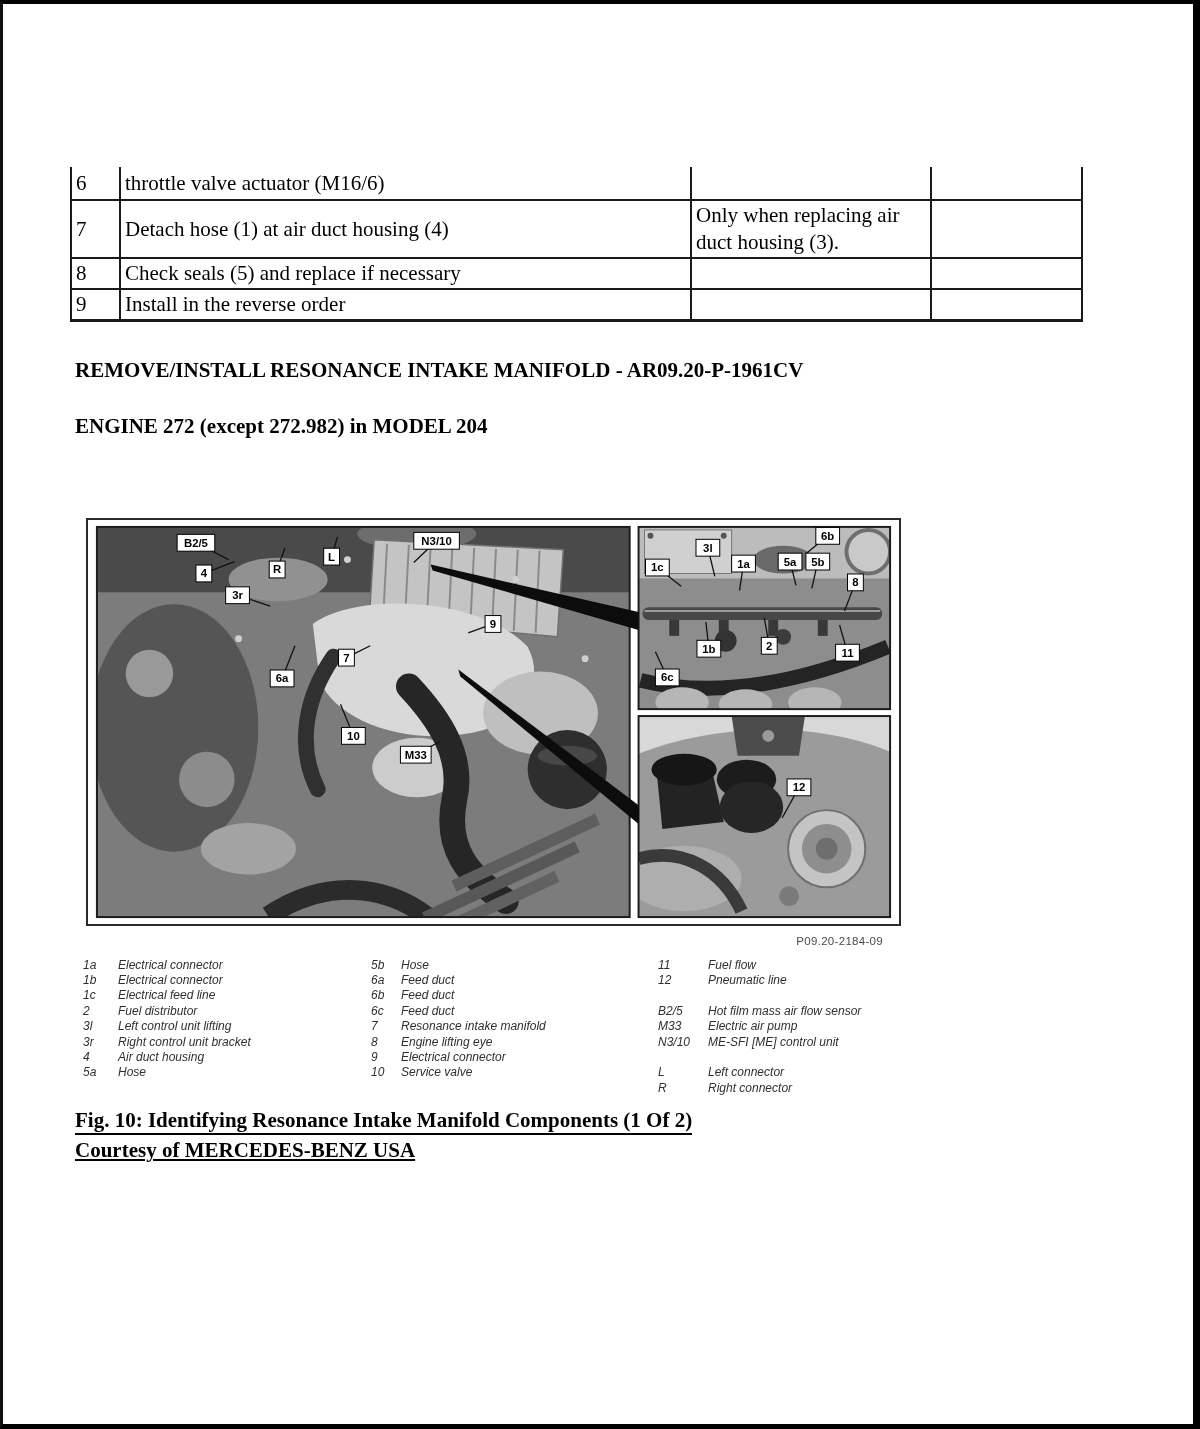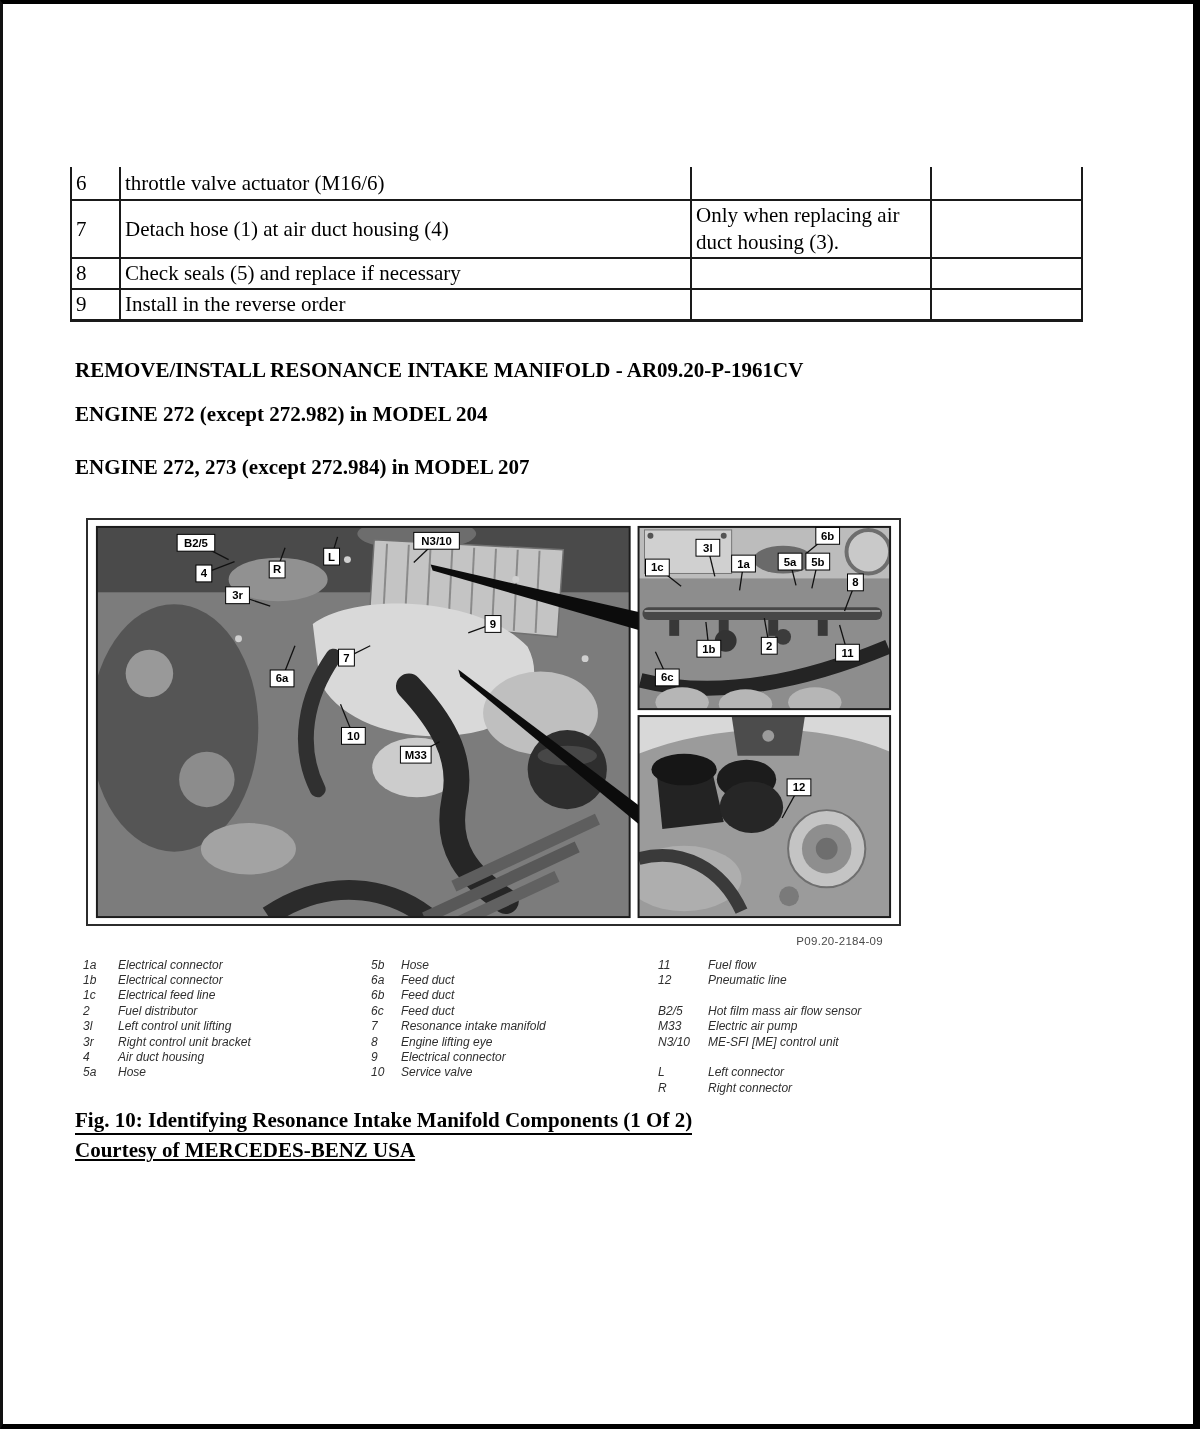--- a/index.html
+++ b/index.html
@@ -40,21 +40,21 @@
   .row-h6{height:33px;}
   .row-h7{height:57px;}
   .row-h8{height:31px;}
   .row-h9{height:29px;}
   
   .heading{
     position:absolute;left:72px;
     font-weight:bold;font-size:21px;white-space:nowrap;
   }
   .h-title{top:342px;margin-top:12px;}
-  .h-eng1{top:398px;font-family:Liberation Serif, serif;}
+  .h-eng1{top:410px;font-family:Liberation Serif, serif;}
   .h-eng2{top:451px;}
   
   .figure-box{
     position:absolute;left:83px;top:514px;
     width:815px;height:408px;
     border:2px solid #2c2c2c;
     box-sizing:border-box;
     background:#ffffff;
   }
   .figure-box svg{display:block;width:100%;height:100%;}
@@ -116,21 +116,20 @@
           <td class="col-num">9</td>
           <td class="col-desc">Install in the reverse order</td>
           <td class="col-note"></td>
           <td class="col-extra"></td>
         </tr>
       </tbody>
   </table>
 
   <div class="heading h-title">REMOVE/INSTALL RESONANCE INTAKE MANIFOLD - AR09.20-P-1961CV</div>
   <div class="heading h-eng1">ENGINE 272 (except 272.982) in MODEL 204</div>
-  <div class="heading h-eng2">ENGINE 272, 273 (except 272.984) in MODEL 207</div>
 
   <div class="figure-box">
     <svg id="figure-svg" viewBox="0 0 815 408">
       <defs>
         <clipPath id="clipMain">
             <rect x="7" y="7" width="538" height="394"></rect>
           </clipPath>
         <clipPath id="clipTR">
             <rect x="554" y="7" width="254" height="184"></rect>
           </clipPath>

